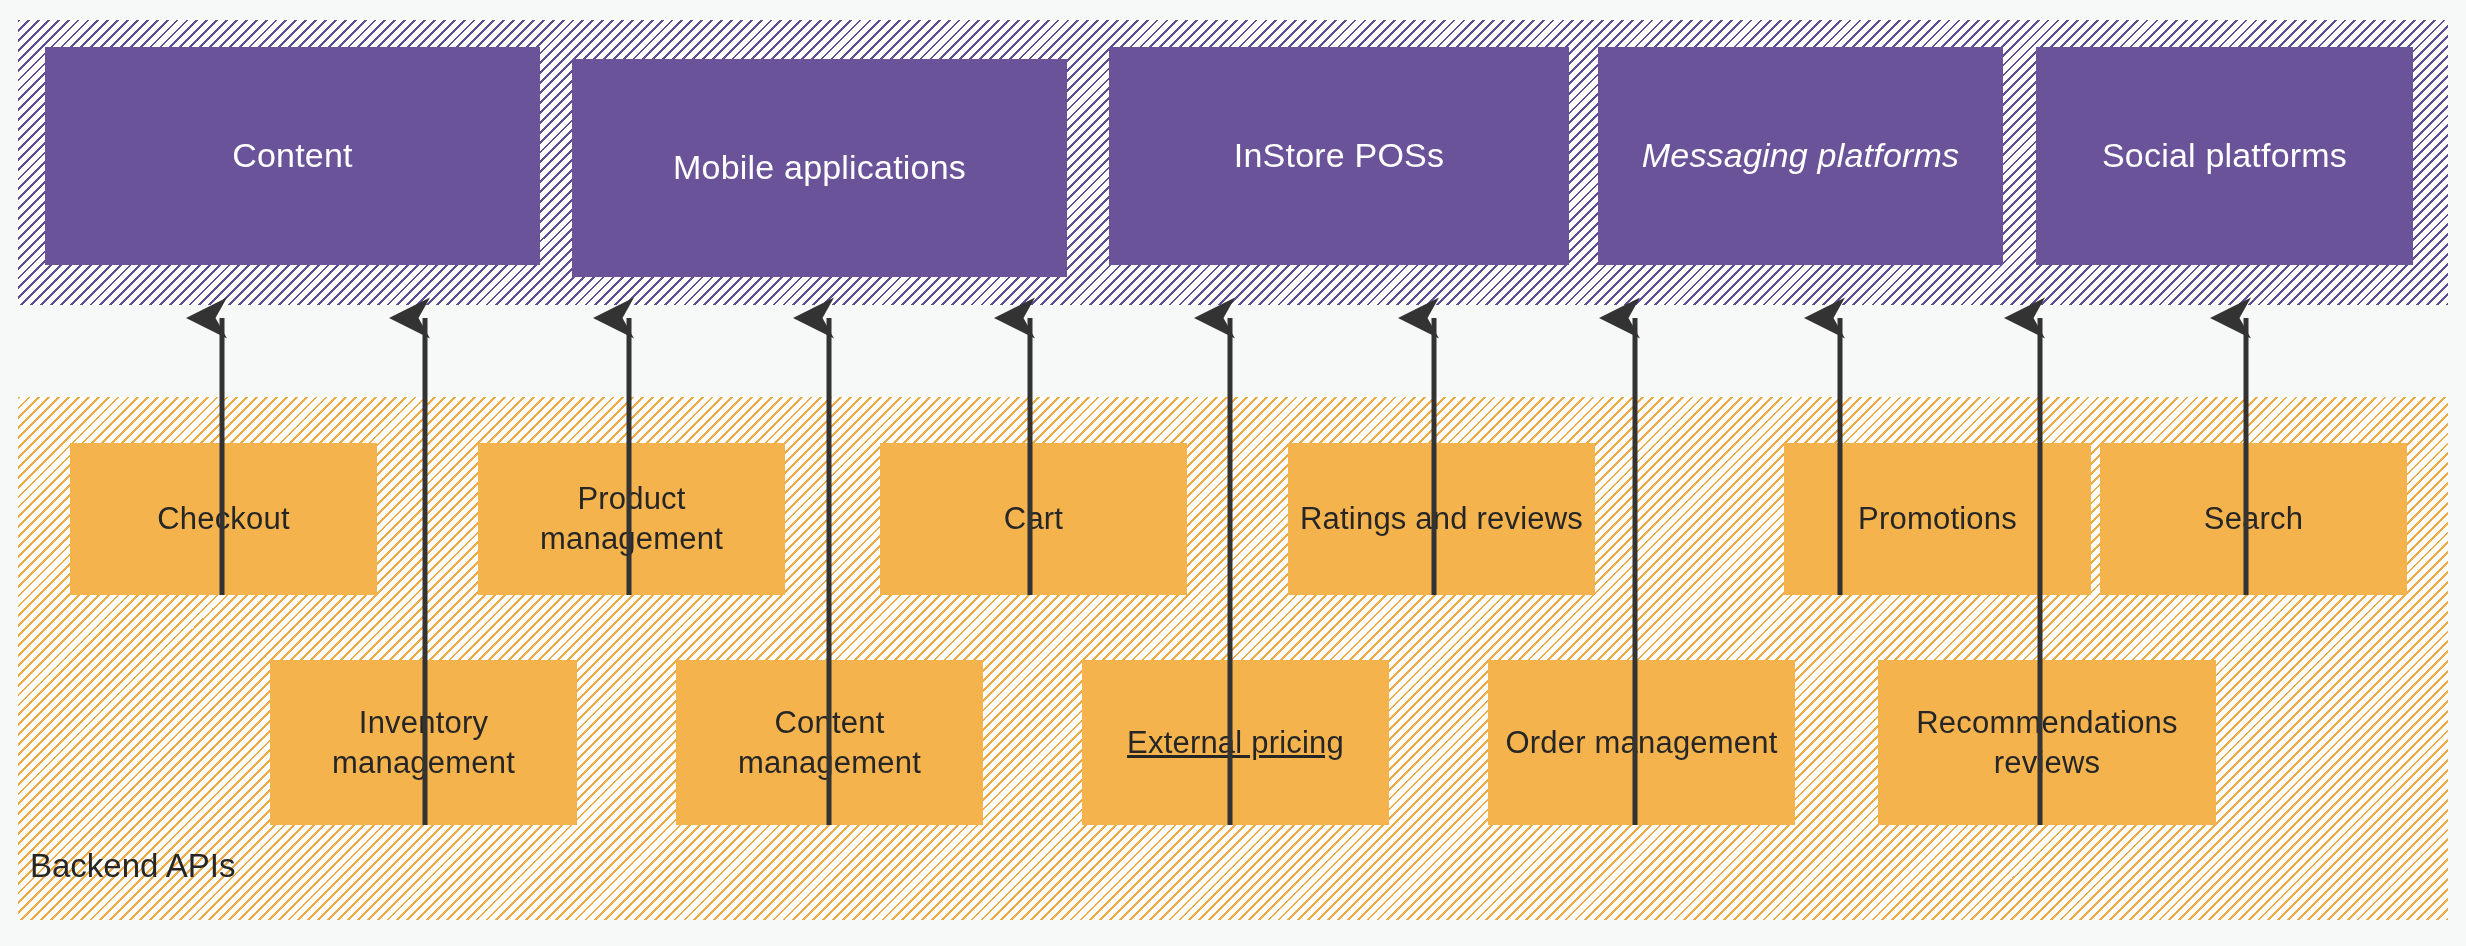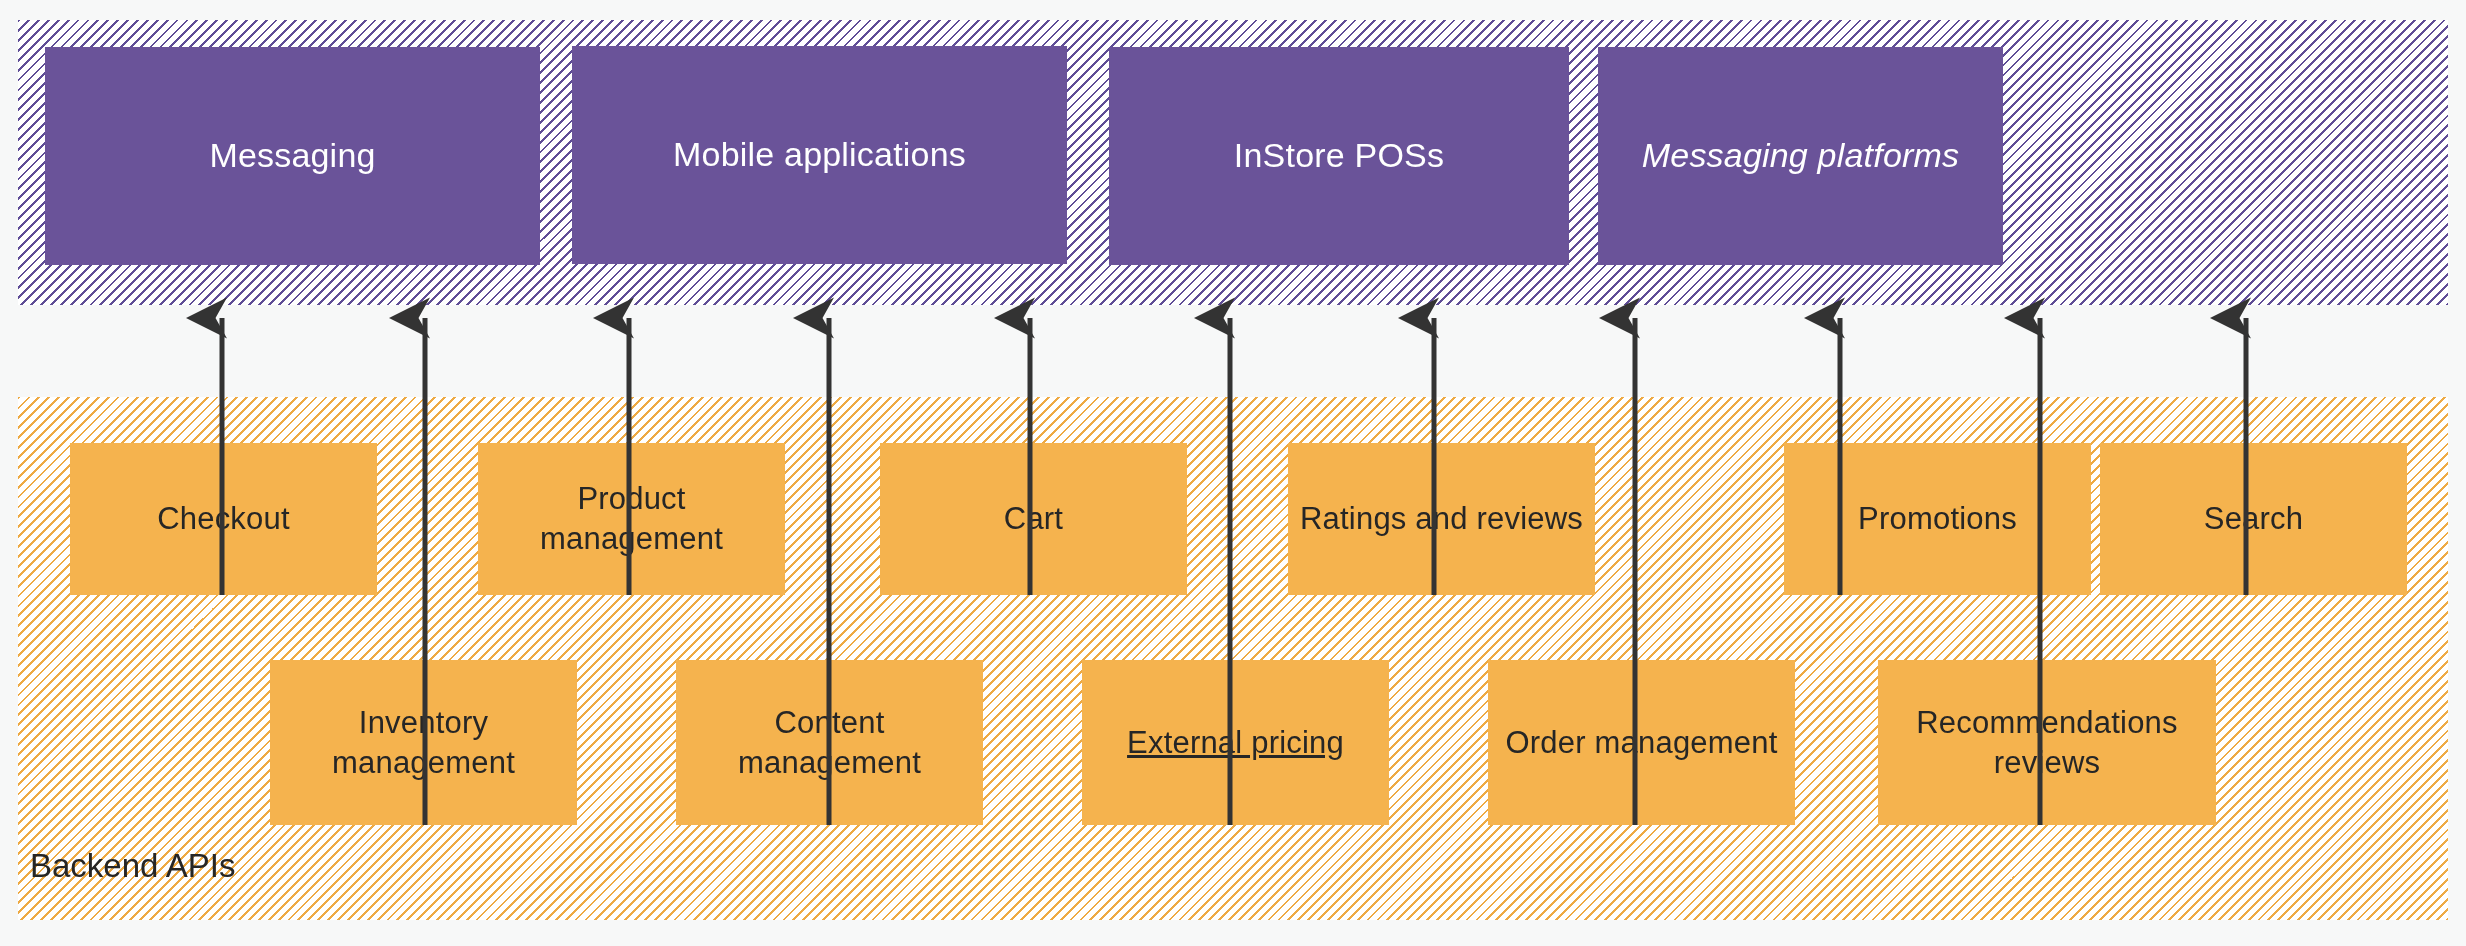--- a/index.html
+++ b/index.html
@@ -87,24 +87,25 @@
     height: 946px;
     pointer-events: none;
   }
 </style>
 </head>
 <body>
 
 <div id="stage">
 
   <div class="zone zone-channels">
-    <div class="node node-channel" style="left:27px;top:27px;width:495px;height:218px;">Messaging</div>
-    <div class="node node-channel" style="left:554px;top:26px;width:495px;height:218px;">Mobile applications</div>
+    <div class="node node-channel" style="left:27px;top:27px;width:495px;height:218px;">Content</div>
+    <div class="node node-channel" style="left:554px;top:39px;width:495px;height:218px;">Mobile applications</div>
     <div class="node node-channel" style="left:1091px;top:27px;width:460px;height:218px;">InStore POSs</div>
     <div class="node node-channel" style="left:1580px;top:27px;width:405px;height:218px;font-style:italic;">Messaging platforms</div>
+    <div class="node node-channel" style="left:2018px;top:27px;width:377px;height:218px;">Social platforms</div>
   </div>
 
   <div class="zone zone-backend">
 
     <div class="node node-api" style="left:52px;top:46px;width:307px;height:152px;">Checkout</div>
     <div class="node node-api" style="left:460px;top:46px;width:307px;height:152px;">Product management</div>
     <div class="node node-api" style="left:862px;top:46px;width:307px;height:152px;">Cart</div>
     <div class="node node-api" style="left:1270px;top:46px;width:307px;height:152px;">Ratings and reviews</div>
     <div class="node node-api" style="left:1766px;top:46px;width:307px;height:152px;">Promotions</div>
     <div class="node node-api" style="left:2082px;top:46px;width:307px;height:152px;">Search</div>

